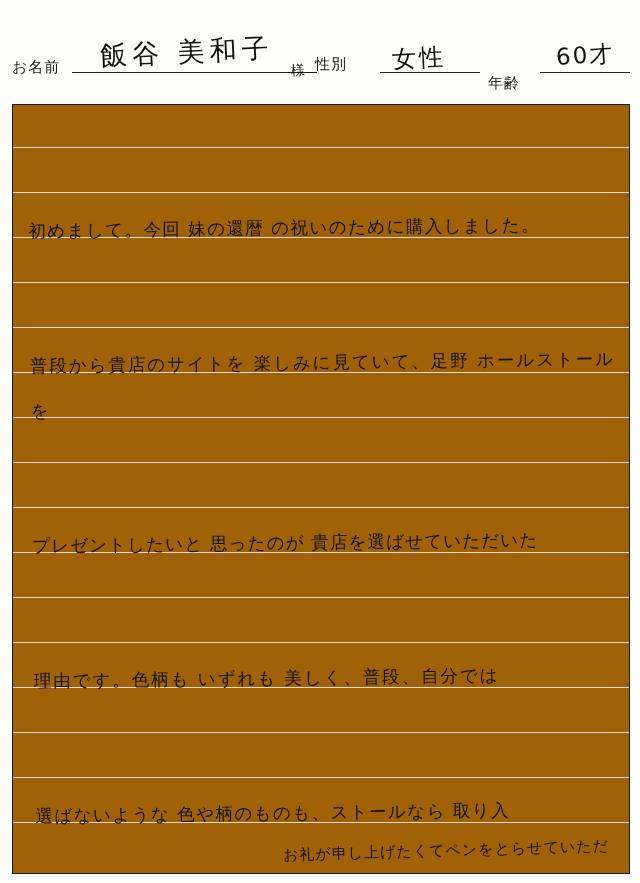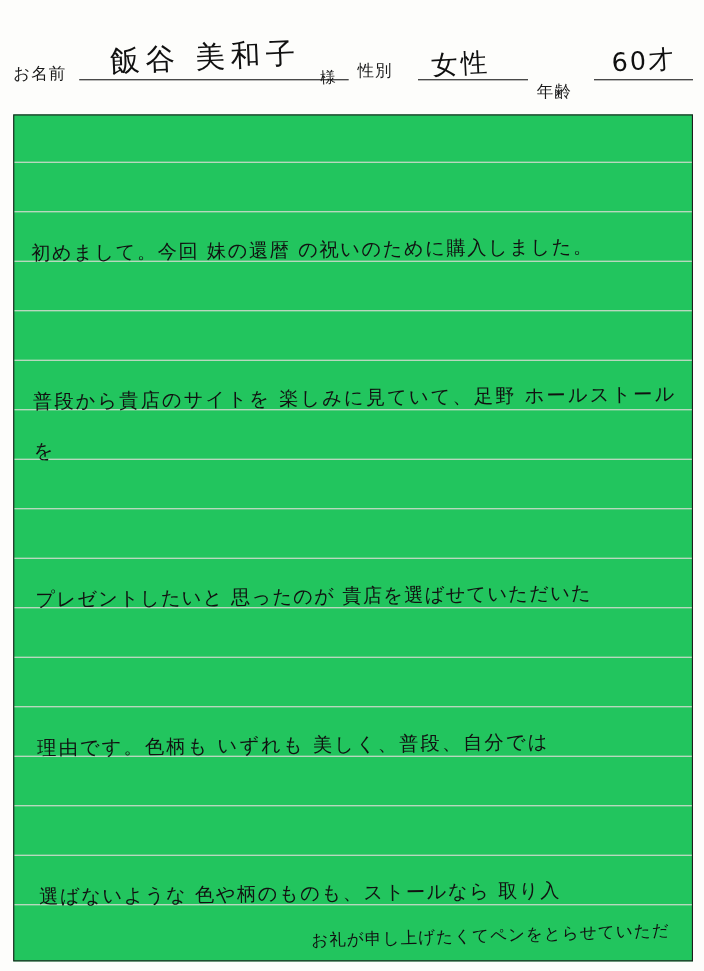--- a/index.html
+++ b/index.html
@@ -28,21 +28,21 @@
   }
   .hdr-label {
     position: absolute;
     font-size: 15px;
     color: #1a1a1a;
     letter-spacing: 1px;
     white-space: nowrap;
   }
   .hdr-name-label { left: 12px; top: 58px; }
   .hdr-sama      { left: 291px; top: 62px; font-size: 14px; transform: rotate(-4deg); }
-  .hdr-sex-label { left: 325px; top: 55px; }
+  .hdr-sex-label { left: 315px; top: 55px; }
   .hdr-age-label { left: 488px; top: 74px; }
 
   .rule {
     position: absolute;
     border-bottom: 1.6px solid #1d1d1d;
   }
   .rule-name { left: 72px;  top: 72px; width: 245px; }
   .rule-sex  { left: 380px; top: 72px; width: 100px; }
   .rule-age  { left: 540px; top: 72px; width: 90px; }
 
@@ -73,21 +73,21 @@
   }
 
   
   .bodybox {
     position: absolute;
     left: 12px;
     top: 104px;
     width: 616px;
     height: 768px;
     border: 1.5px solid #1d1d1d;
-    background: #22c55e;
+    background: #a16207;
     overflow: hidden;
   }
   .lines {
     position: absolute;
     left: 0; top: 0;
     width: 100%; height: 100%;
   }
   .line {
     position: absolute;
     left: 0;

